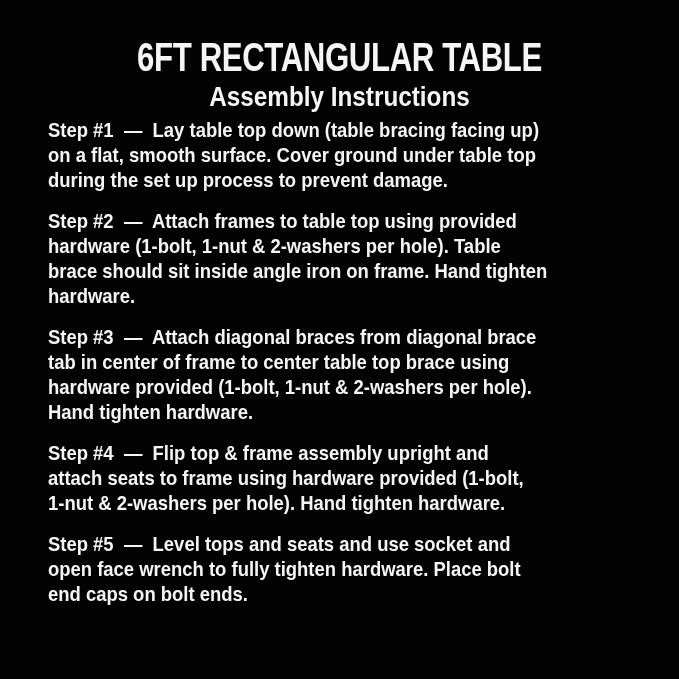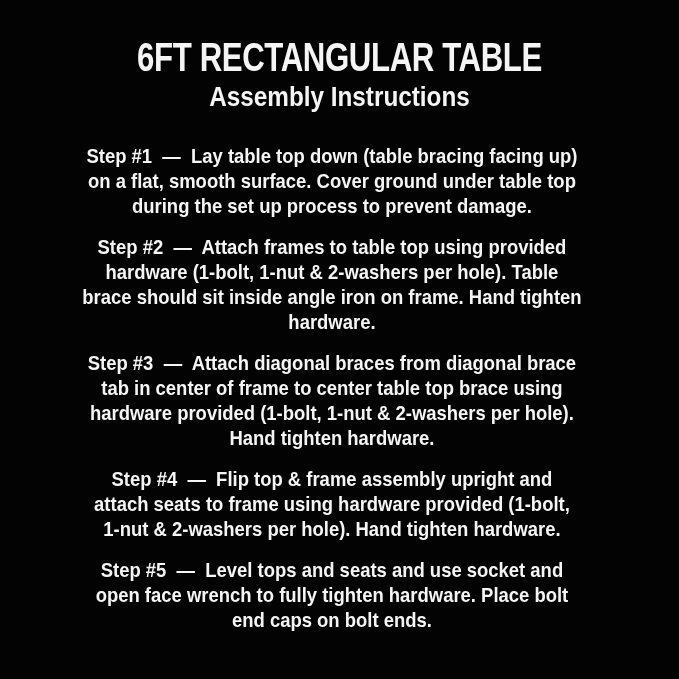--- a/index.html
+++ b/index.html
@@ -30,22 +30,21 @@
   .subtitle {
     margin-top: 2px;
     text-align: center;
     font-size: 27px;
     line-height: 31px;
     transform: scaleX(0.9);
     transform-origin: center top;
     white-space: pre;
   }
   .steps {
-    margin: 30px 0 0 48px;
-    text-align: center;
+    margin: 4px 0 0 48px;
   }
   .step {
     font-size: 20.5px;
     line-height: 25px;
     white-space: pre;
     letter-spacing: 0px;
     transform: scaleX(0.9);
     transform-origin: left top;
     margin-bottom: 16px;
   }

